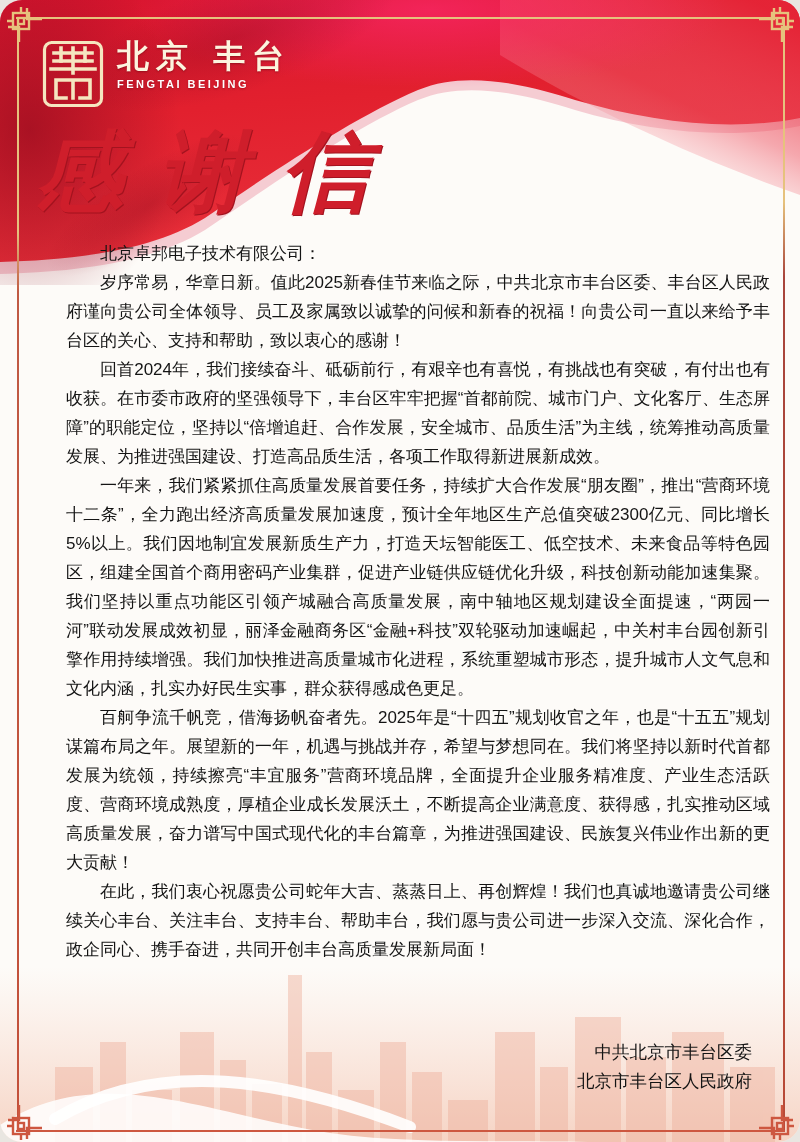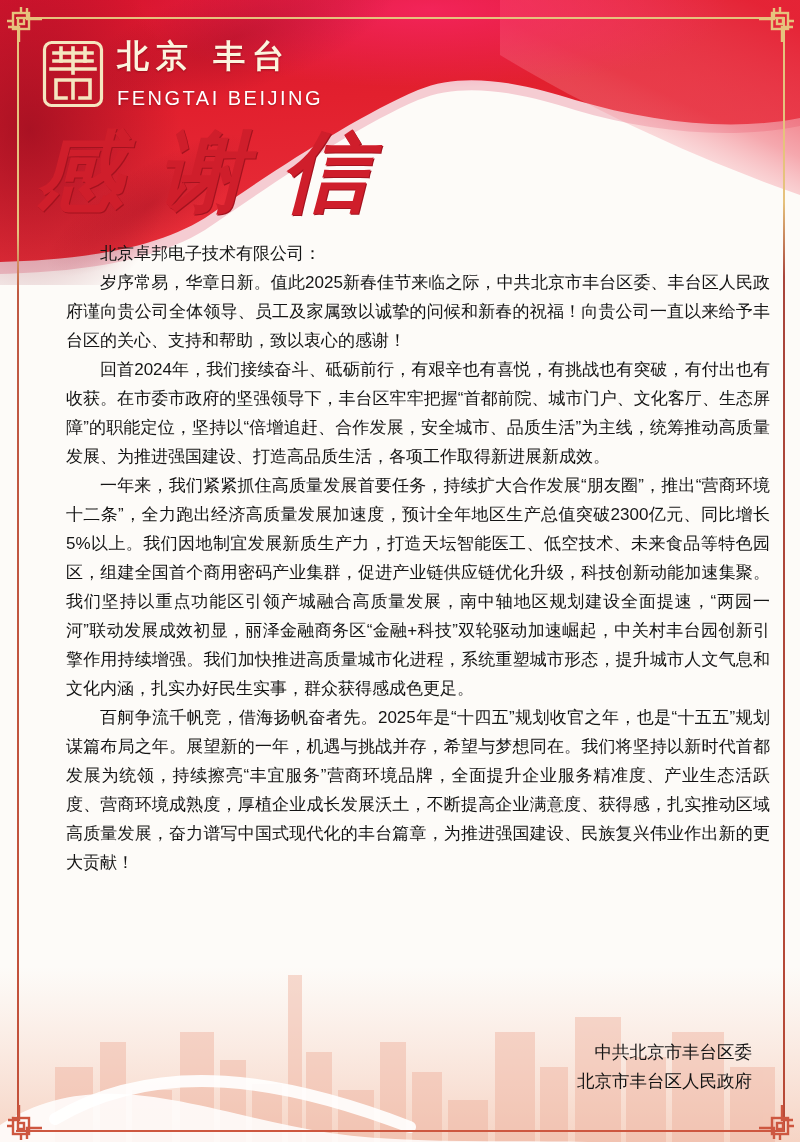--- a/index.html
+++ b/index.html
@@ -1,34 +1,35 @@
 <!DOCTYPE html>
 <html><head>
 <meta charset="utf-8">
 <style>
   html,body{margin:0;padding:0;background:#e9e6e1;}
   .page{
     position:relative;width:800px;height:1142px;margin:0 auto;
     background:#fdfbf8;overflow:hidden;
     font-family:"Liberation Sans",sans-serif;
+    border-radius:22px;
   }
   
   .header-art{position:absolute;top:0;left:0;z-index:1;}
   
   .brand{position:absolute;top:38px;left:42px;z-index:3;display:flex;align-items:flex-start;gap:13px;}
   .seal{display:block;margin-top:2px;}
   .brand-text{display:flex;flex-direction:column;}
   .brand-cn{
     font-family:"DejaVu Serif",serif;font-weight:bold;
     font-size:32px;line-height:36px;letter-spacing:7px;
     color:#fcf4de;text-shadow:0 1px 2px rgba(90,0,10,.45);
   }
   .brand-en{
-    font-size:20px;font-weight:normal;letter-spacing:2.5px;
-    color:#ffffff;margin-top:13px;text-shadow:0 1px 2px rgba(90,0,10,.4);
+    font-size:11px;font-weight:bold;letter-spacing:2.5px;
+    color:#ffffff;margin-top:4px;text-shadow:0 1px 2px rgba(90,0,10,.4);
   }
   
   .title{
     position:absolute;top:116px;left:0;width:100%;z-index:2;
     text-align:left;
     font-family:"DejaVu Serif",serif;font-style:italic;font-weight:bold;
     font-size:88px;line-height:110px;
     color:#cf1e2b;
     letter-spacing:.40em;text-indent:.40em;
     text-shadow:1px 1px 0 #a3131f;
@@ -195,20 +196,21 @@
   </div>
 
   <div class="title">感谢信</div>
 
   <div class="body-text">
     <p>北京卓邦电子技术有限公司：</p>
     <p>岁序常易，华章日新。值此2025新春佳节来临之际，中共北京市丰台区委、丰台区人民政府谨向贵公司全体领导、员工及家属致以诚挚的问候和新春的祝福！向贵公司一直以来给予丰台区的关心、支持和帮助，致以衷心的感谢！</p>
     <p>回首2024年，我们接续奋斗、砥砺前行，有艰辛也有喜悦，有挑战也有突破，有付出也有收获。在市委市政府的坚强领导下，丰台区牢牢把握“首都前院、城市门户、文化客厅、生态屏障”的职能定位，坚持以“倍增追赶、合作发展，安全城市、品质生活”为主线，统筹推动高质量发展、为推进强国建设、打造高品质生活，各项工作取得新进展新成效。</p>
     <p>一年来，我们紧紧抓住高质量发展首要任务，持续扩大合作发展“朋友圈”，推出“营商环境十二条”，全力跑出经济高质量发展加速度，预计全年地区生产总值突破2300亿元、同比增长5%以上。我们因地制宜发展新质生产力，打造天坛智能医工、低空技术、未来食品等特色园区，组建全国首个商用密码产业集群，促进产业链供应链优化升级，科技创新动能加速集聚。我们坚持以重点功能区引领产城融合高质量发展，南中轴地区规划建设全面提速，“两园一河”联动发展成效初显，丽泽金融商务区“金融+科技”双轮驱动加速崛起，中关村丰台园创新引擎作用持续增强。我们加快推进高质量城市化进程，系统重塑城市形态，提升城市人文气息和文化内涵，扎实办好民生实事，群众获得感成色更足。</p>
     <p>百舸争流千帆竞，借海扬帆奋者先。2025年是“十四五”规划收官之年，也是“十五五”规划谋篇布局之年。展望新的一年，机遇与挑战并存，希望与梦想同在。我们将坚持以新时代首都发展为统领，持续擦亮“丰宜服务”营商环境品牌，全面提升企业服务精准度、产业生态活跃度、营商环境成熟度，厚植企业成长发展沃土，不断提高企业满意度、获得感，扎实推动区域高质量发展，奋力谱写中国式现代化的丰台篇章，为推进强国建设、民族复兴伟业作出新的更大贡献！</p>
+    <p>在此，我们衷心祝愿贵公司蛇年大吉、蒸蒸日上、再创辉煌！我们也真诚地邀请贵公司继续关心丰台、关注丰台、支持丰台、帮助丰台，我们愿与贵公司进一步深入交流、深化合作，政企同心、携手奋进，共同开创丰台高质量发展新局面！</p>
   </div>
 
   <div class="signature">
     <div>中共北京市丰台区委</div>
     <div>北京市丰台区人民政府</div>
   </div>
 
 </div>
 
 </body></html>

